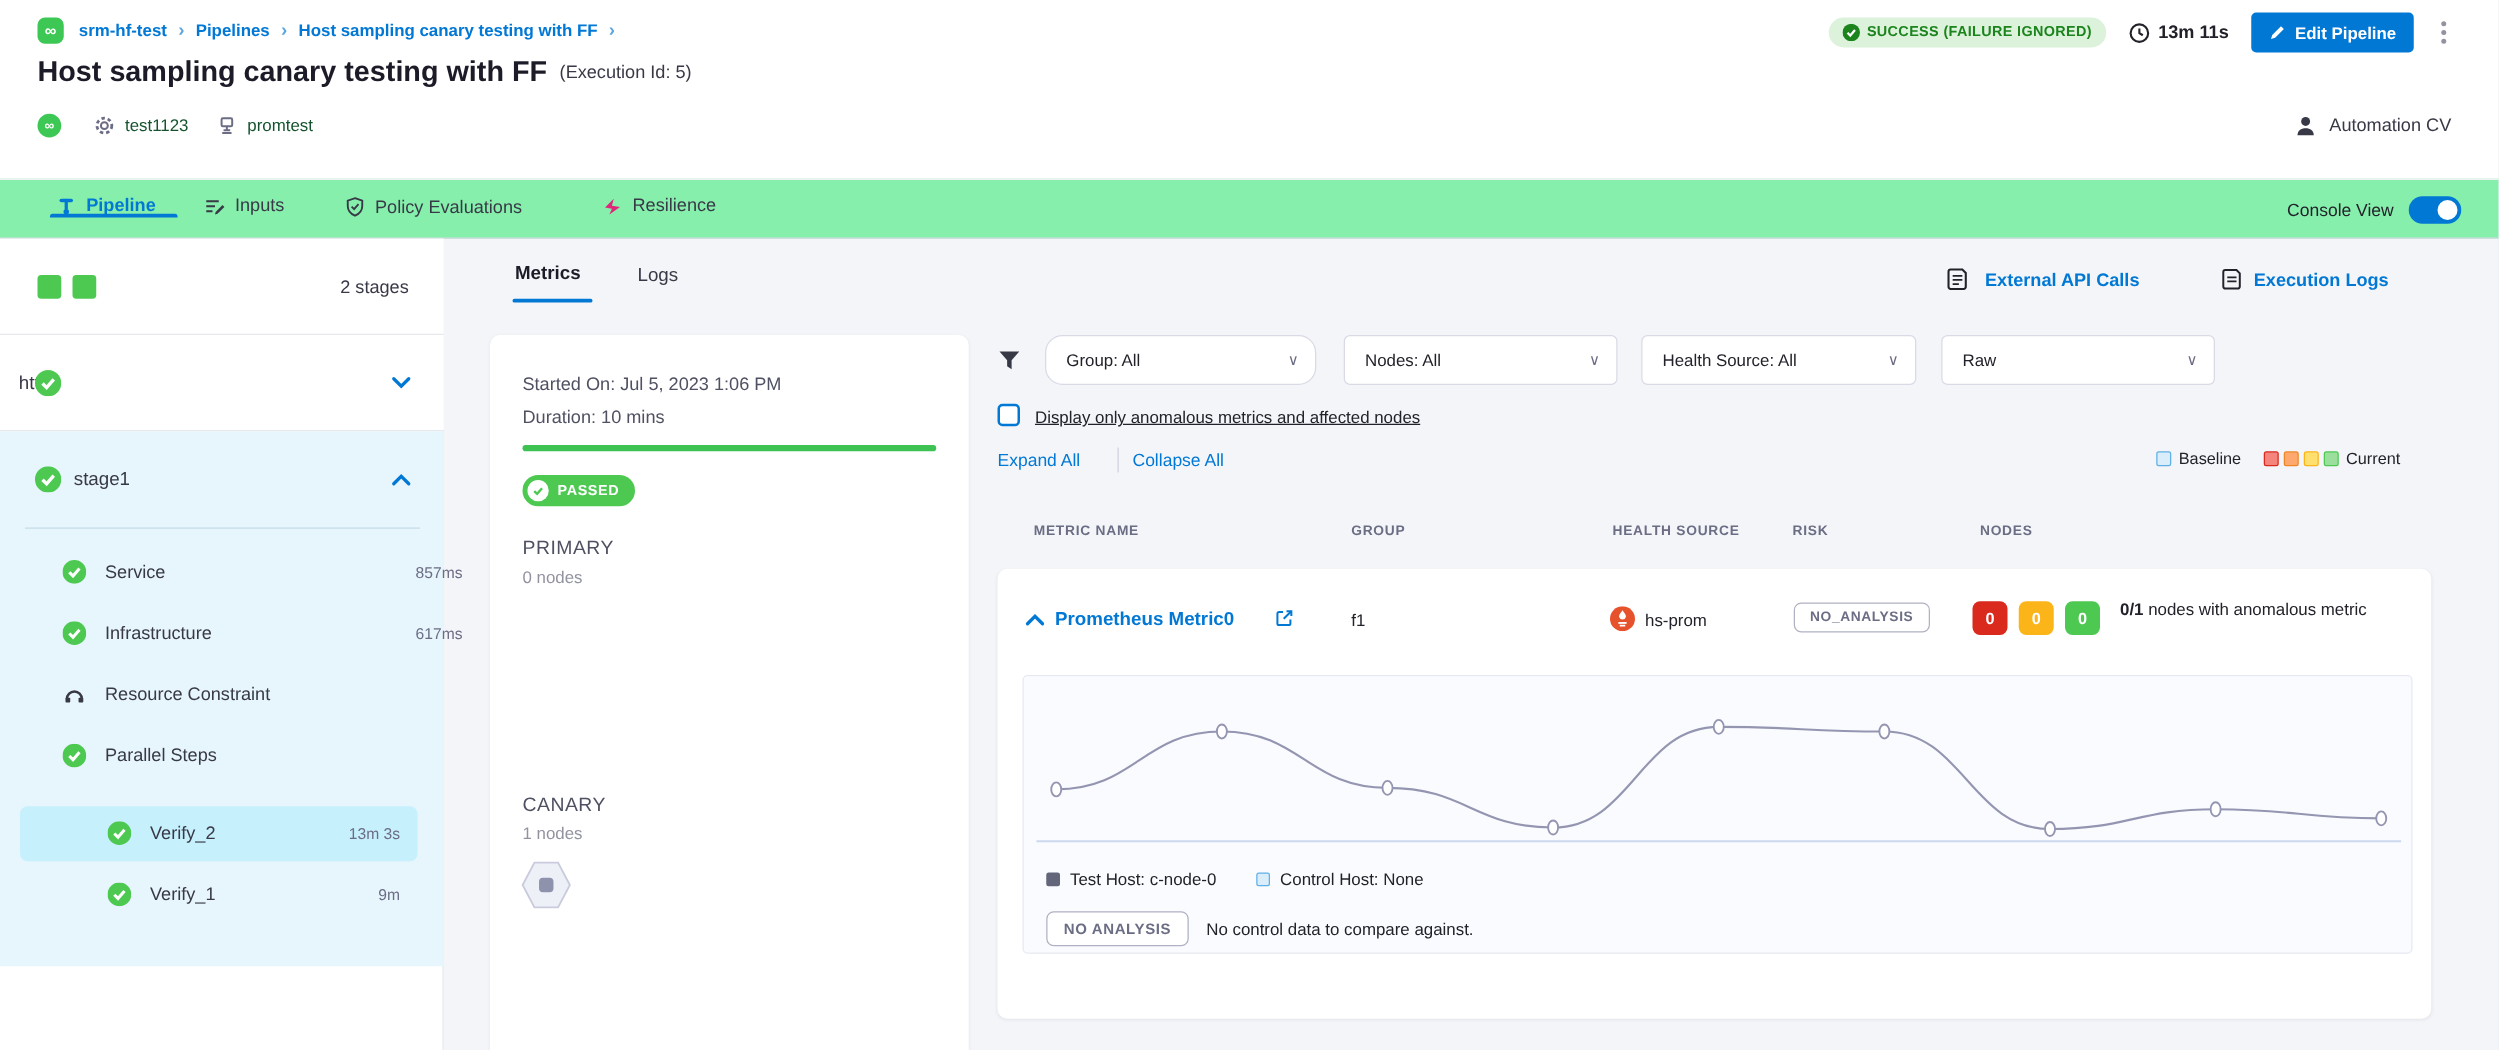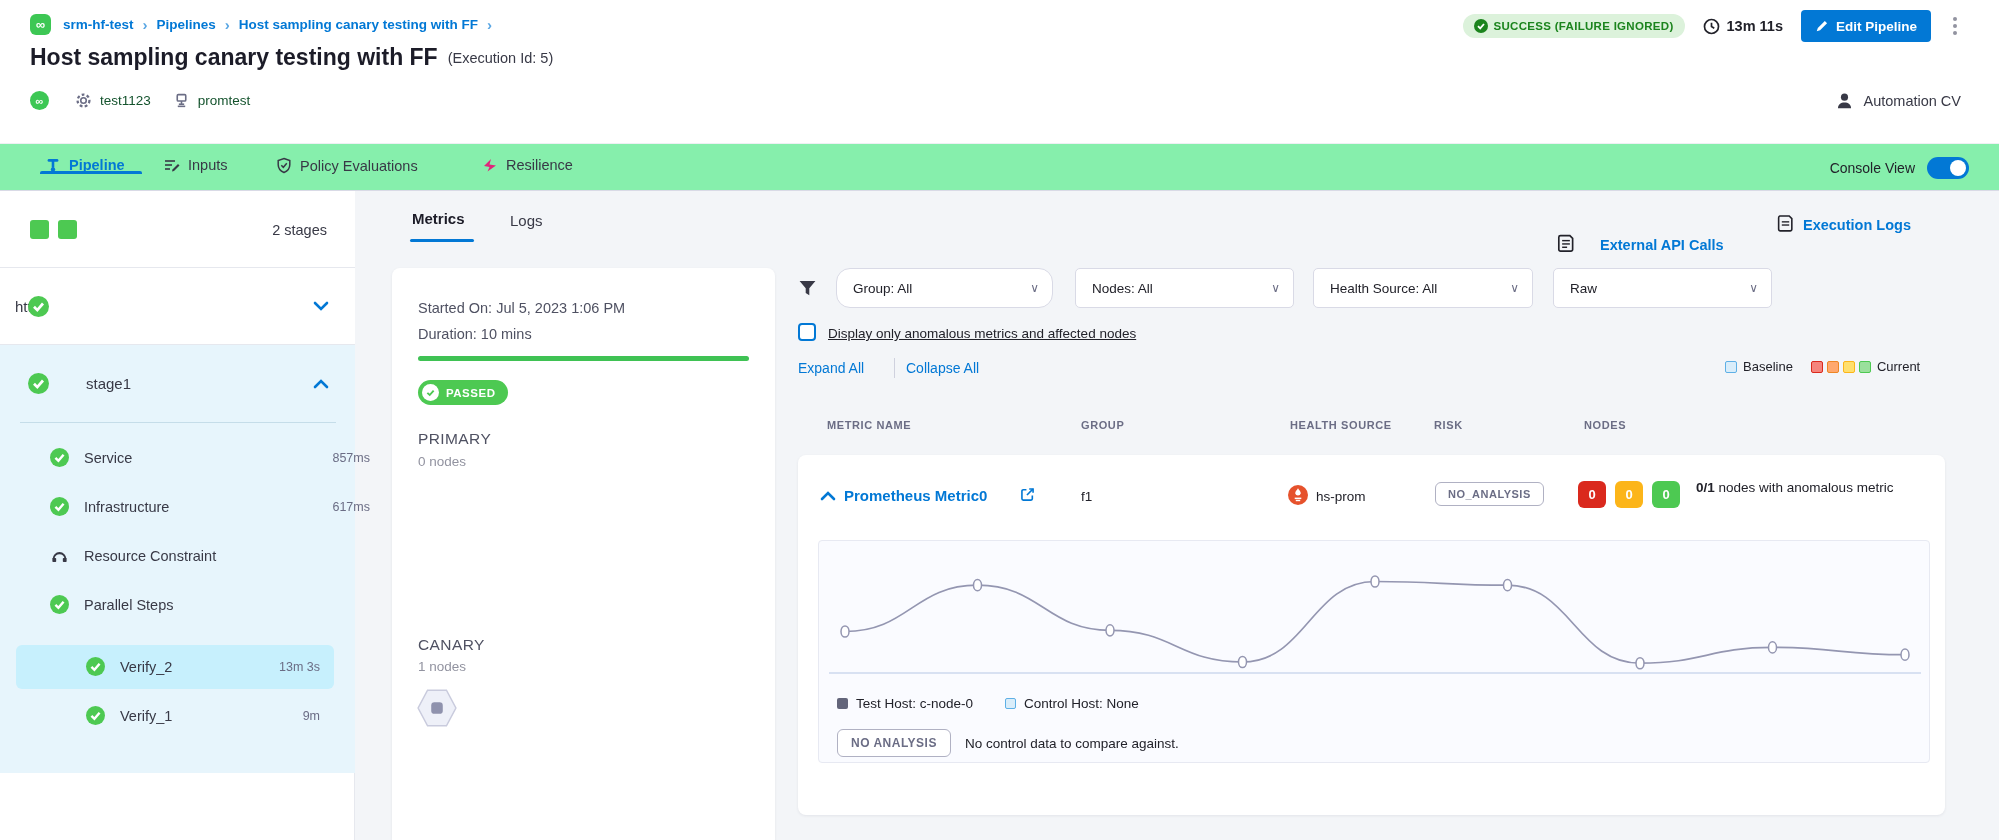--- a/index.html
+++ b/index.html
@@ -222,21 +222,21 @@
       <polyline points="2,2 8,8 14,2" fill="none" stroke="#0278d5" stroke-width="2.6" stroke-linecap="round"></polyline>
     </svg>
   </div>
 
   <div class="blue-section">
     <div class="stage-row" style="top:0;">
       <svg class="abs" style="left:28px;" width="21" height="21" viewBox="0 0 14 14">
         <circle cx="7" cy="7" r="7" fill="#4dc952"></circle>
           <polyline points="4,7.2 6.2,9.4 10,5" fill="none" stroke="#fff" stroke-width="1.8"></polyline>
       </svg>
-      <span class="stage-label" style="margin-left:86px;text-align:center;">stage1</span>
+      <span class="stage-label" style="margin-left:59px;text-align:center;">stage1</span>
       <svg class="abs" style="right:26px;" width="16" height="10" viewBox="0 0 16 10">
         <polyline points="2,8 8,2 14,8" fill="none" stroke="#0278d5" stroke-width="2.6" stroke-linecap="round"></polyline>
       </svg>
     </div>
     <div class="abs" style="left:20px; top:77px; width:316px; height:1px; background:#c5dde9;"></div>
 
     <div class="step-row" style="left:50px; top:103px;">
       <svg width="19" height="19" viewBox="0 0 14 14">
         <circle cx="7" cy="7" r="7" fill="#4dc952"></circle>
           <polyline points="4,7.2 6.2,9.4 10,5" fill="none" stroke="#fff" stroke-width="1.8"></polyline>
@@ -308,21 +308,21 @@
     <span class="group-label abs" style="left:26px; top:162px;">PRIMARY</span>
     <span class="group-nodes abs" style="left:26px; top:186px;">0 nodes</span>
     <span class="group-label abs" style="left:26px; top:368px;">CANARY</span>
     <span class="group-nodes abs" style="left:26px; top:391px;">1 nodes</span>
     <svg class="abs" style="left:24px; top:420px;" width="42" height="40" viewBox="0 0 40 38">
       <polygon points="11,2 29,2 38,19 29,36 11,36 2,19" fill="#eef0f8" stroke="#c9cbdd" stroke-width="1.4"></polygon>
       <rect x="14.5" y="13.5" width="11" height="11" rx="3" fill="#8f92ad"></rect>
     </svg>
   </div>
 
-  <div class="row abs" style="left:1556px; top:214px; gap:24px;margin-top:20px;">
+  <div class="row abs" style="left:1556px; top:214px; gap:12px;">
     <svg width="20" height="21" viewBox="0 0 18 19">
       <path d="M4 1.5h8.5l2.5 2.5v10a1.5 1.5 0 0 1-1.5 1.5h-9.5a1.5 1.5 0 0 1-1.5-1.5v-11A1.5 1.5 0 0 1 4 1.5z" fill="none" stroke="#22222a" stroke-width="1.5"></path>
       <line x1="5.5" y1="6" x2="12.5" y2="6" stroke="#22222a" stroke-width="1.3"></line>
       <line x1="5.5" y1="9" x2="12.5" y2="9" stroke="#22222a" stroke-width="1.3"></line>
       <line x1="5.5" y1="12" x2="10" y2="12" stroke="#22222a" stroke-width="1.3"></line>
     </svg>
     <span class="link-blue">External API Calls</span>
   </div>
   <div class="row abs" style="left:1776px; top:214px; gap:8px;">
     <svg width="19" height="21" viewBox="0 0 18 19">

